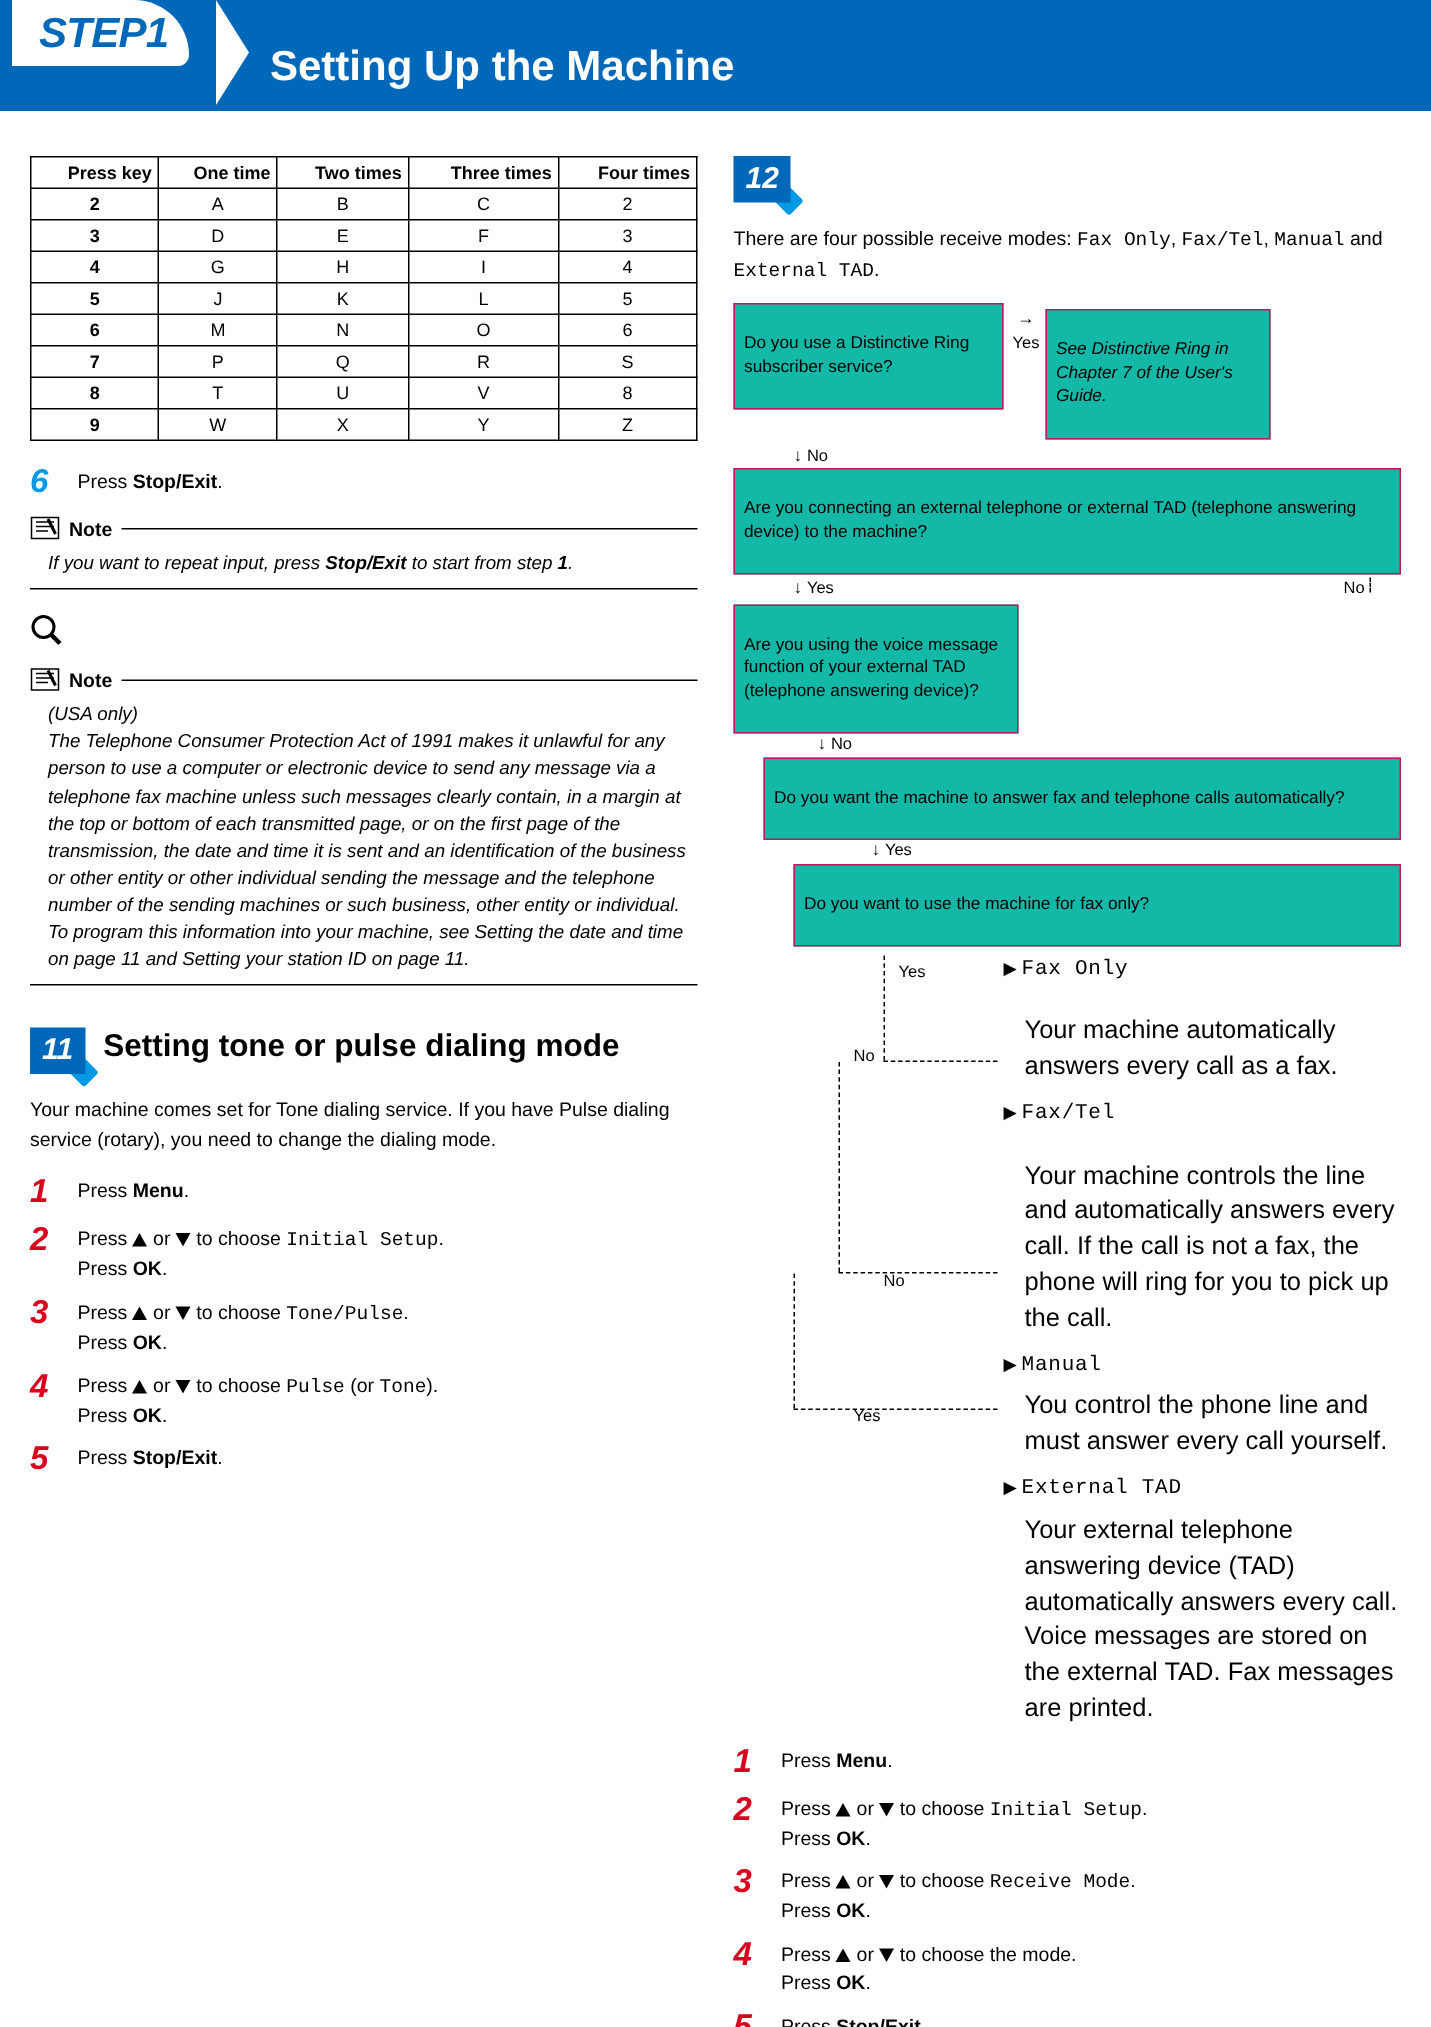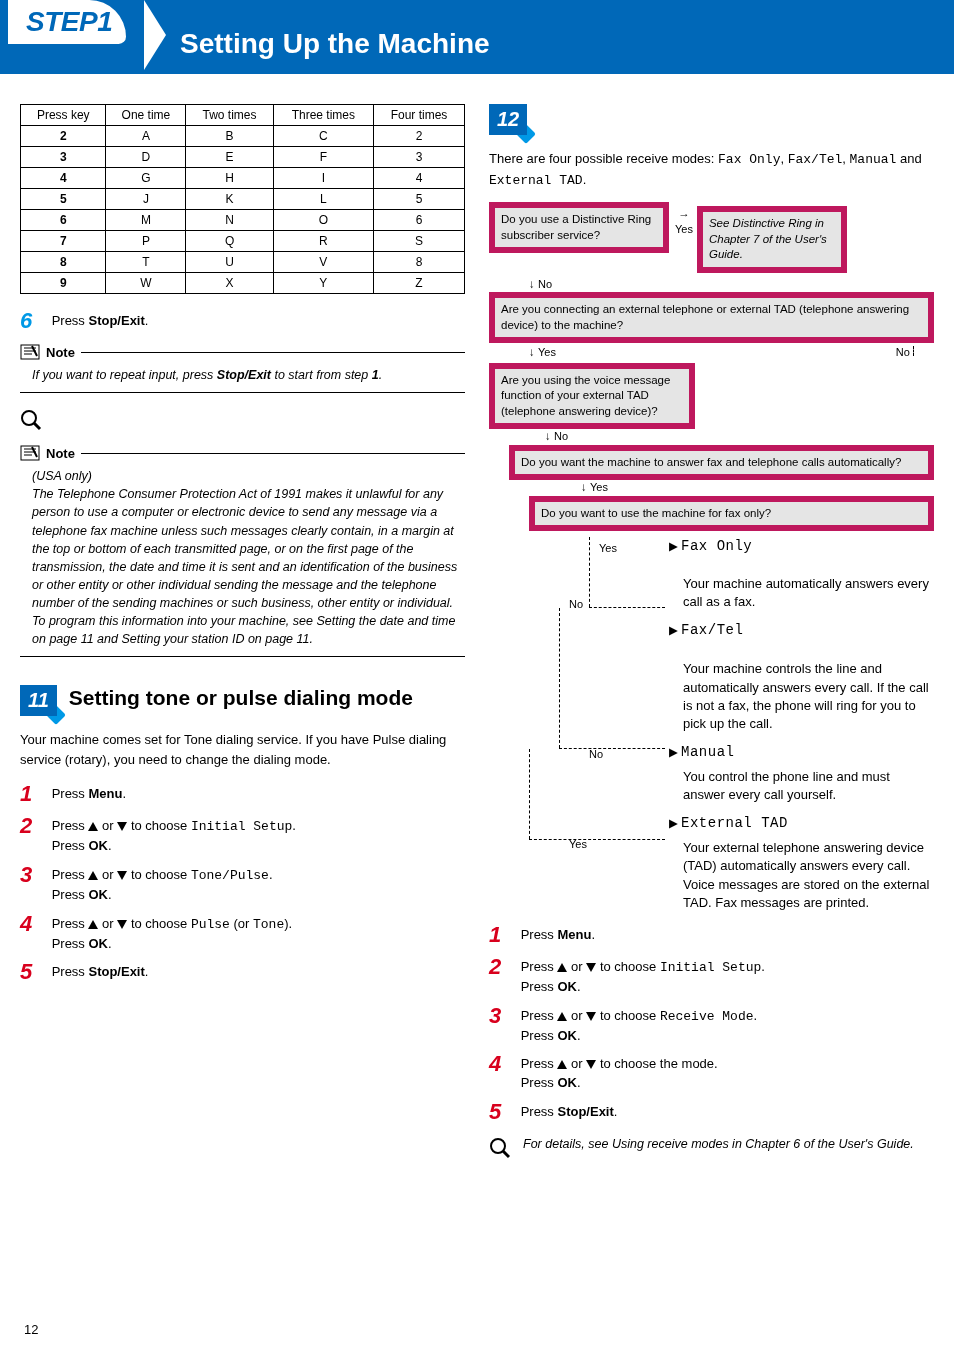--- a/index.html
+++ b/index.html
@@ -6,21 +6,21 @@
   body { font-family: Arial, Helvetica, sans-serif; font-size: 13px; color: #000; background: #fff; width: 954px; }
   .topbar { background: #0068b8; height: 74px; position: relative; }
   .step-badge { background: #fff; display: inline-block; padding: 6px 14px 6px 18px; margin-left: 8px; border-top-right-radius: 40px; border-bottom-right-radius: 8px; }
   .step-badge span { font-weight: 900; font-size: 28px; color: #0068b8; font-style: italic; letter-spacing: -0.5px; }
   .topbar-title { color: #fff; font-size: 28px; font-weight: 700; position: absolute; left: 180px; top: 28px; }
   .chevron { position: absolute; left: 144px; top: 0; width: 0; height: 0; border-top: 35px solid transparent; border-bottom: 35px solid transparent; border-left: 22px solid #fff; }
   .content { display: flex; padding: 30px 20px 10px 20px; gap: 24px; }
   .col { flex: 1; min-width: 0; }
   table.key-table { border-collapse: collapse; width: 100%; margin-bottom: 14px; }
   table.key-table th, table.key-table td { border: 1px solid #000; font-size: 12px; padding: 3px 4px; text-align: center; }
-  table.key-table th { font-weight: 400; }
+  table.key-table th { font-weight: 700; text-align: right; }
   .step-num-cyan { color: #0099e6; font-weight: 900; font-size: 22px; font-style: italic; display: inline-block; width: 28px; vertical-align: top; }
   .step-num-red { color: #d8001d; font-weight: 900; font-size: 22px; font-style: italic; display: inline-block; width: 28px; vertical-align: top; }
   .step-text { display: inline-block; width: calc(100% - 34px); vertical-align: top; padding-top: 4px; font-size: 13px; line-height: 1.45; }
   .step-row { margin-bottom: 6px; }
   .note-header { display: flex; align-items: center; gap: 6px; margin: 10px 0 4px 0; }
   .note-header svg { flex-shrink: 0; }
   .note-header-label { font-weight: 700; font-size: 13px; }
   .note-header-line { flex: 1; border-bottom: 1px solid #000; }
   .note-body { font-style: italic; font-size: 12.5px; line-height: 1.45; padding: 2px 0 8px 12px; border-bottom: 1px solid #000; margin-bottom: 14px; }
   .info-row { display: flex; gap: 12px; align-items: flex-start; margin: 10px 0 14px 0; }
@@ -31,24 +31,24 @@
   .section-badge::after { content: ""; position: absolute; right: -6px; bottom: -6px; width: 14px; height: 14px; background: #0099e6; border-radius: 2px; transform: rotate(45deg); z-index: -1; }
   .section-title { font-weight: 700; font-size: 21px; line-height: 1.2; }
   .body-text { font-size: 13px; line-height: 1.5; margin-bottom: 12px; }
   .mono { font-family: "Courier New", monospace; }
   .up-tri { display:inline-block; width:0; height:0; border-left:5px solid transparent; border-right:5px solid transparent; border-bottom:9px solid #000; vertical-align: -1px;}
   .dn-tri { display:inline-block; width:0; height:0; border-left:5px solid transparent; border-right:5px solid transparent; border-top:9px solid #000; vertical-align: -1px;}
   .page-num { position: absolute; bottom: 14px; left: 24px; font-size: 13px; }
   .page-wrap { position: relative; min-height: 1351px; }
   
   .flow { font-size: 11.5px; line-height: 1.35; position: relative; }
-  .fbox { border: 6px solid #be185d; padding: 4px 6px; background: #e5e5e5; }
+  .fbox { border: 1px solid #be185d; padding: 19px 6px; background: #14b8a6; }
   .flabel { font-size: 11px; }
   .mode-name { font-family: "Courier New", monospace; font-size: 14px; letter-spacing: 0.5px; }
-  .mode-desc { font-size: 13px; line-height: 1.4; }
+  .mode-desc { font-size: 17px; line-height: 1.4; }
   .flow-row { display:flex; align-items:flex-start; }
 </style>
 </head>
 <body>
 <div class="page-wrap">
 
 <div class="topbar">
   <div class="step-badge">
     <span>STEP1</span>
   </div>
@@ -235,21 +235,21 @@
       </div>
       <div style="padding-left:40px"><span>↓</span> <span class="flabel">No</span></div>
 
       <div class="fbox">Are you connecting an external telephone or external TAD (telephone answering device) to the machine?</div>
       <div style="display:flex;justify-content:space-between;padding:2px 20px 2px 40px">
         <span><span>↓</span> <span class="flabel">Yes</span></span>
         <span><span class="flabel">No</span> <span style="border-right:1px dashed #000;display:inline-block;height:10px"></span></span>
       </div>
 
       <div class="flow-row">
-        <div class="fbox" style="width:206px">Are you using the voice message function of your external TAD (telephone answering device)?</div>
+        <div class="fbox" style="width:190px">Are you using the voice message function of your external TAD (telephone answering device)?</div>
         <div style="flex:1;border-right:1px dashed #000;margin-right:20px"></div>
       </div>
       <div style="padding-left:56px"><span>↓</span> <span class="flabel">No</span></div>
 
       <div class="fbox" style="margin-left:20px">Do you want the machine to answer fax and telephone calls automatically?</div>
       <div style="padding-left:92px"><span>↓</span> <span class="flabel">Yes</span></div>
 
       <div class="fbox" style="margin-left:40px">Do you want to use the machine for fax only?</div>
 
       <div style="display:flex;margin-top:6px">

